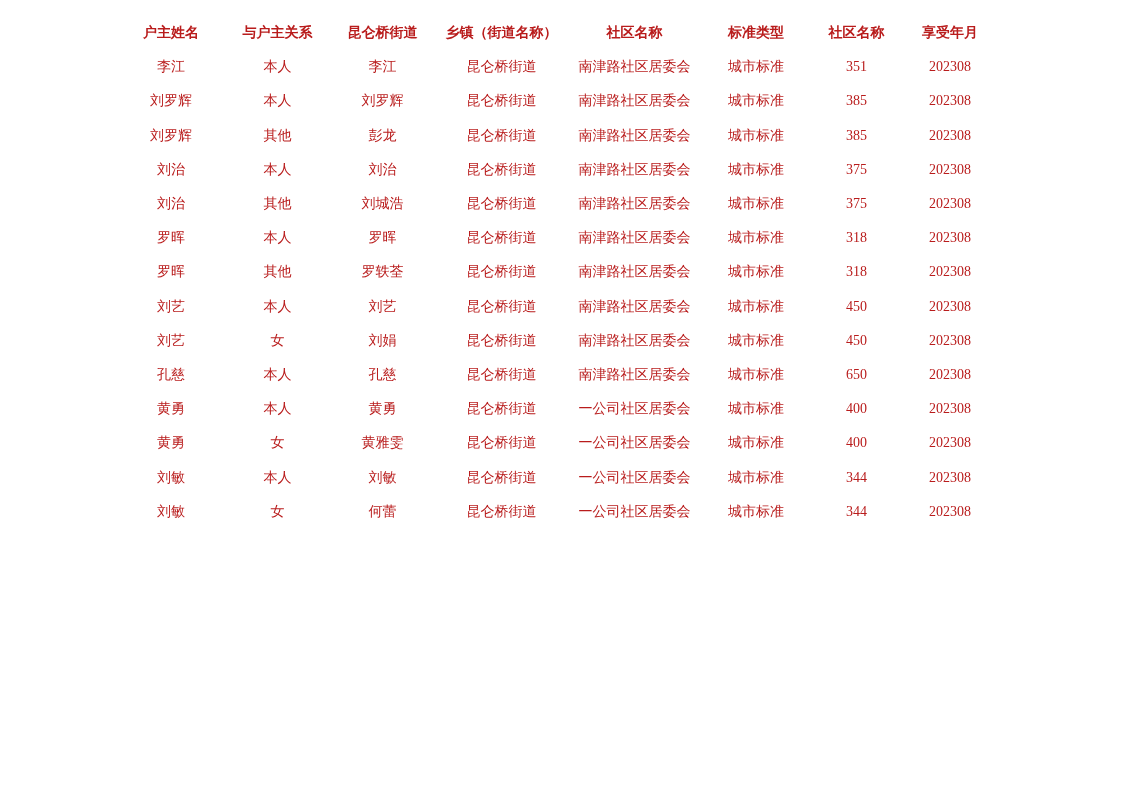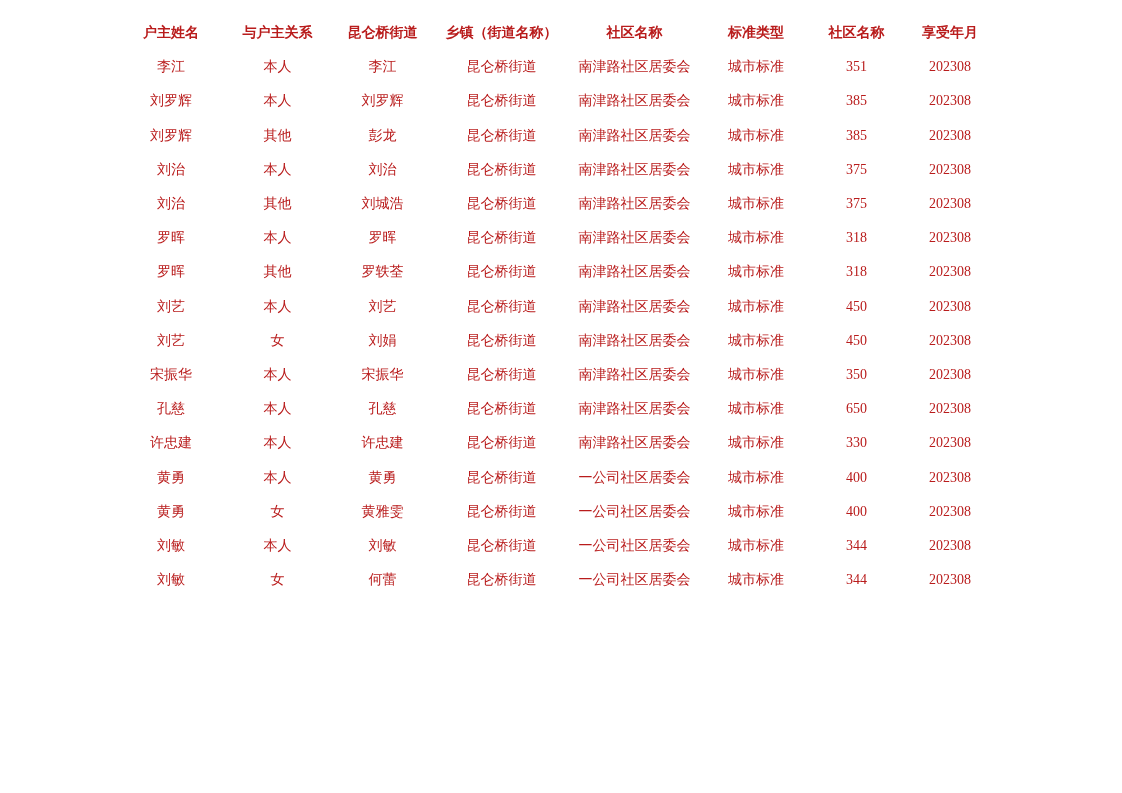--- a/index.html
+++ b/index.html
@@ -164,47 +164,27 @@
           <td>刘艺</td>
           <td>女</td>
           <td>刘娟</td>
           <td>昆仑桥街道</td>
           <td>南津路社区居委会</td>
           <td>城市标准</td>
           <td>450</td>
           <td>202308</td>
         </tr>
         <tr>
-          <td>宋振华</td>
-          <td>本人</td>
-          <td>宋振华</td>
-          <td>昆仑桥街道</td>
-          <td>南津路社区居委会</td>
-          <td>城市标准</td>
-          <td>350</td>
-          <td>202308</td>
-        </tr>
-        <tr>
           <td>孔慈</td>
           <td>本人</td>
           <td>孔慈</td>
           <td>昆仑桥街道</td>
           <td>南津路社区居委会</td>
           <td>城市标准</td>
           <td>650</td>
-          <td>202308</td>
-        </tr>
-        <tr>
-          <td>许忠建</td>
-          <td>本人</td>
-          <td>许忠建</td>
-          <td>昆仑桥街道</td>
-          <td>南津路社区居委会</td>
-          <td>城市标准</td>
-          <td>330</td>
           <td>202308</td>
         </tr>
         <tr>
           <td>黄勇</td>
           <td>本人</td>
           <td>黄勇</td>
           <td>昆仑桥街道</td>
           <td>一公司社区居委会</td>
           <td>城市标准</td>
           <td>400</td>

